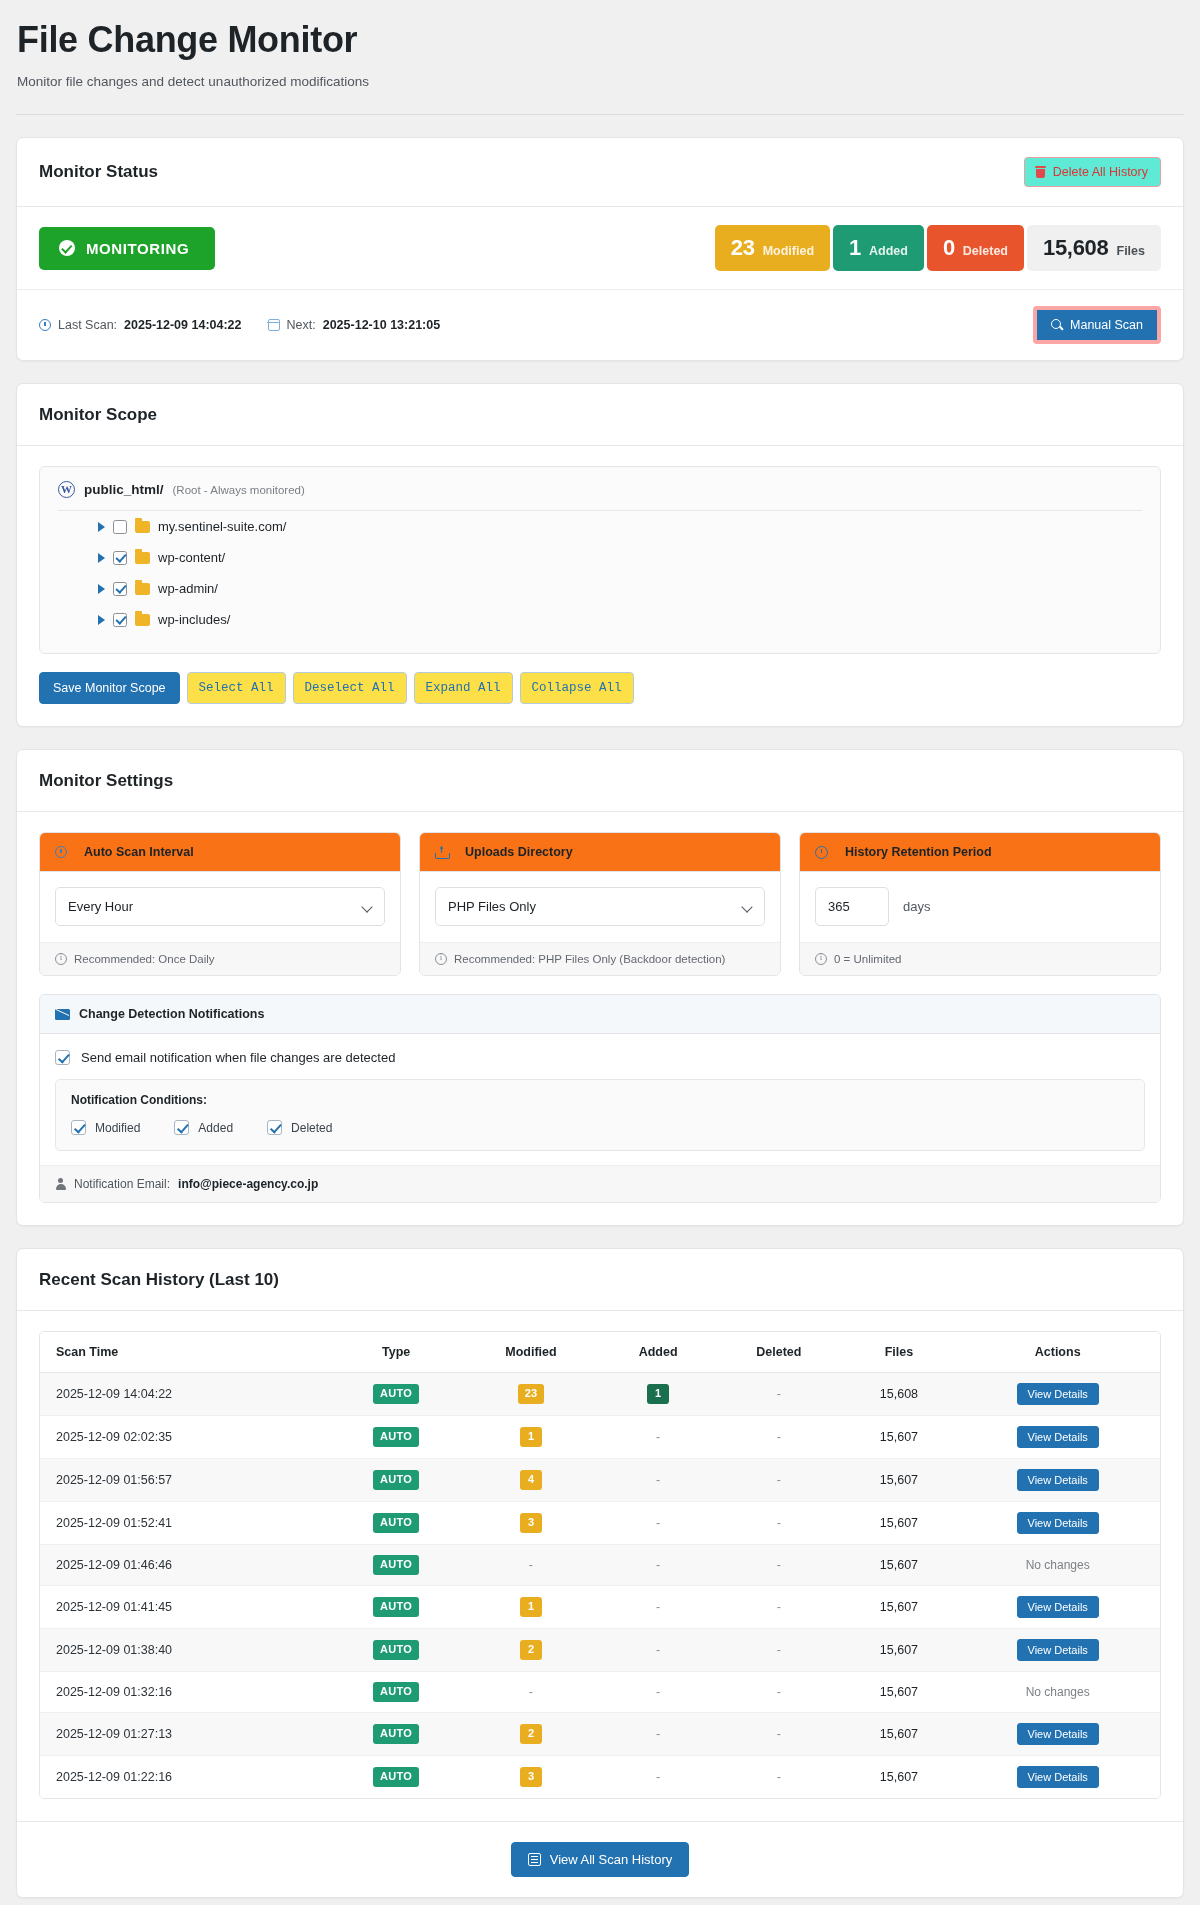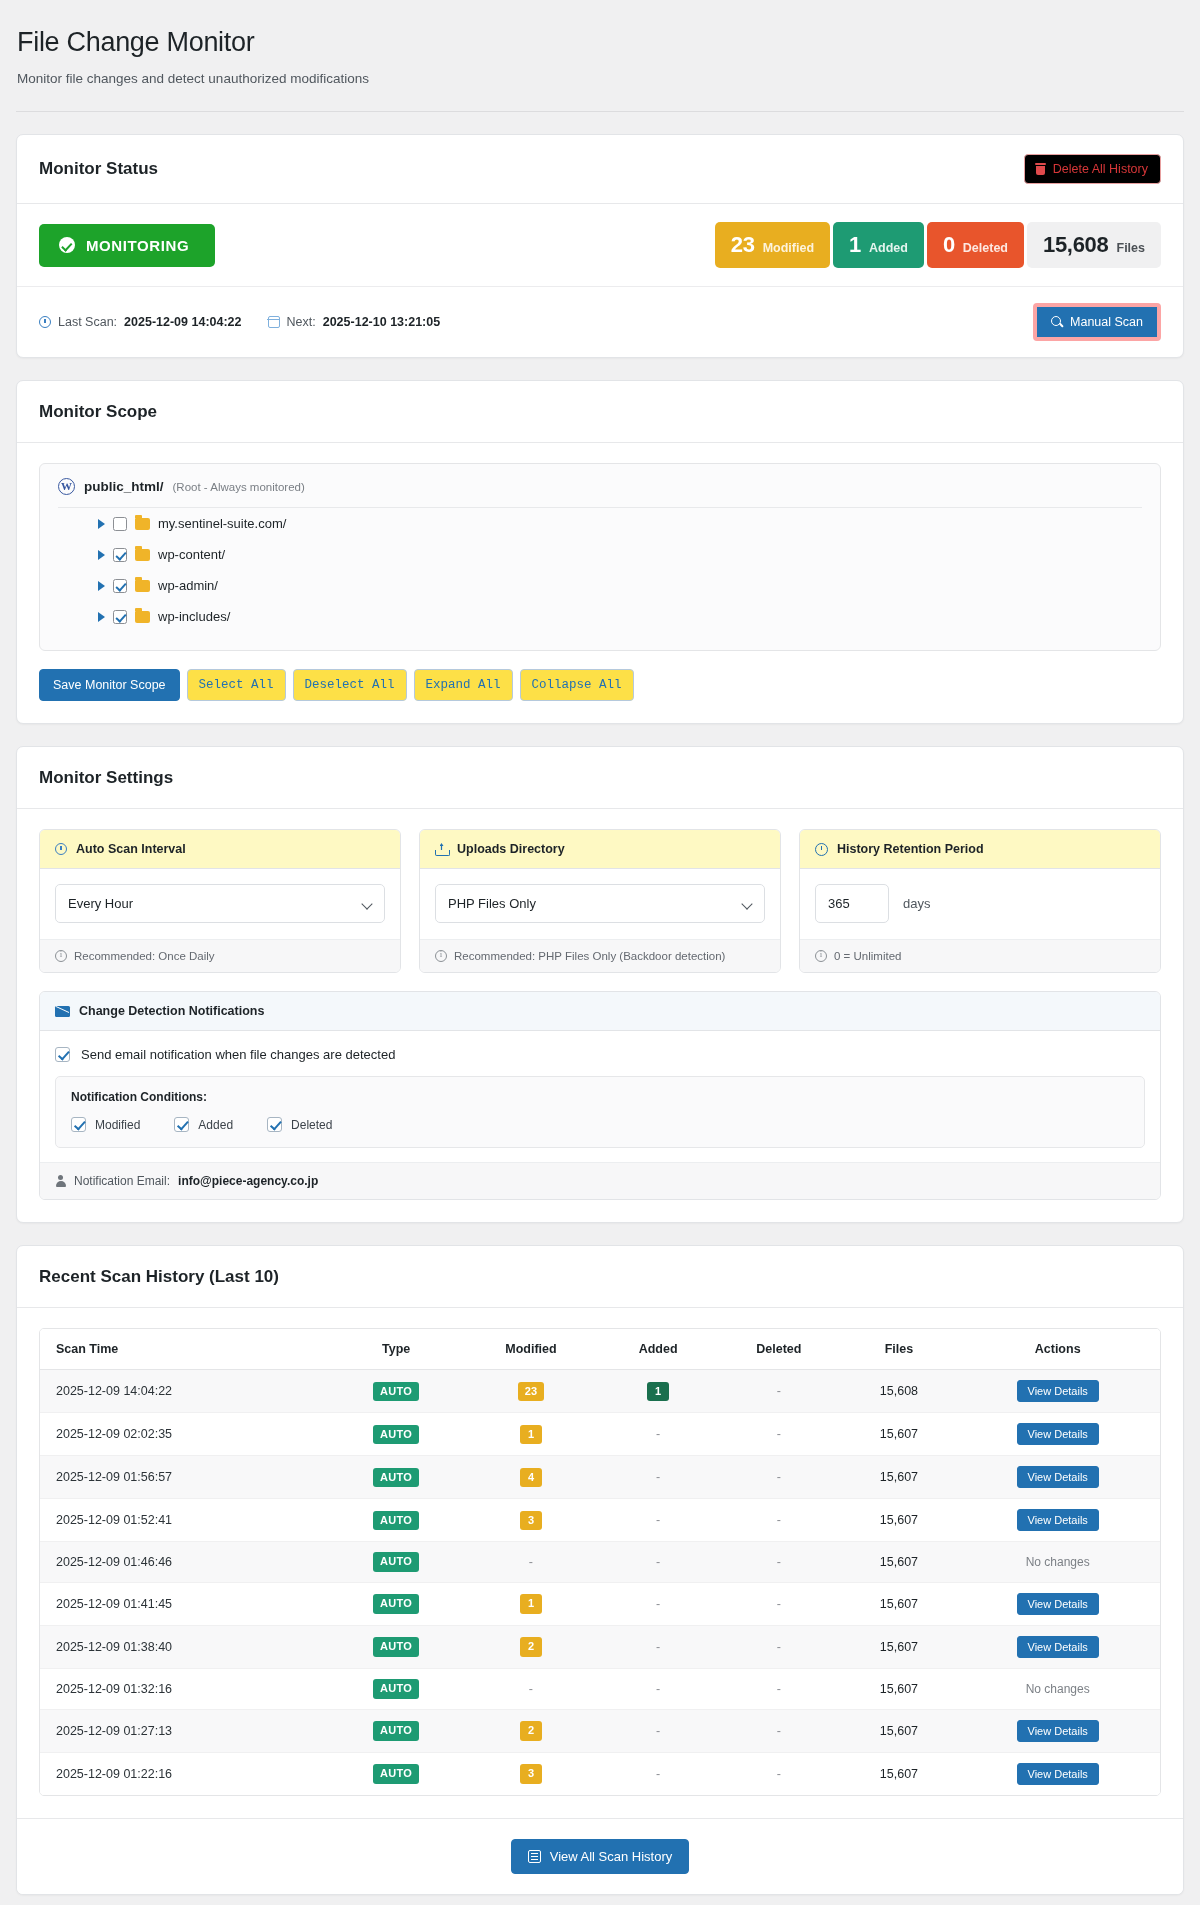--- a/index.html
+++ b/index.html
@@ -8,27 +8,26 @@
     background: #f0f0f1;
     font-family: "Liberation Sans", sans-serif;
     color: #1d2327;
     -webkit-font-smoothing: antialiased;
   }
   .page { width: 1200px; padding: 0 16px 30px 16px; }
 
   
   .page-head { padding: 18px 0 0 0; }
   .page-title {
-    font-size: 27px;
-    font-weight: normal;
+    font-size: 36px;
+    font-weight: bold;
     letter-spacing: -0.3px;
     color: #1d2327;
     line-height: 1.2;
     padding-left: 1px;
-    margin-top: 8px;
   }
   .page-sub {
     font-size: 13.5px;
     color: #50575e;
     margin-top: 13px;
     padding-left: 1px;
   }
   .head-rule { border-top: 1px solid #dcdcde; margin-top: 25px; }
 
   
@@ -47,21 +46,21 @@
     align-items: center;
     justify-content: space-between;
     min-height: 62px;
   }
   .card-title { font-size: 17px; font-weight: bold; color: #1d2327; }
   .card-body { padding: 20px 22px 22px 22px; }
 
   
   .btn-danger-outline {
     border: 1px solid #e8a0a0;
-    background: #000000;
+    background: #5eead4;
     color: #d63638;
     font-size: 12.5px;
     border-radius: 4px;
     padding: 7px 12px 7px 10px;
     display: inline-flex;
     align-items: center;
     gap: 7px;
     cursor: pointer;
     font-family: inherit;
   }
@@ -241,24 +240,24 @@
   
   .settings-grid { display: flex; gap: 18px; }
   .setting-card {
     flex: 1;
     border: 1px solid #e2e4e7;
     border-radius: 6px;
     overflow: hidden;
     background: #fff;
   }
   .setting-head {
-    background: #fef9c3;
+    background: #f97316;
     border-bottom: 1px solid #e2e4e7;
     padding: 12px 15px;
-    display: flex; align-items: center; gap: 9px;
+    display: flex; align-items: center; gap: 17px;
     font-size: 12.5px; font-weight: bold; color: #1d2327;
   }
   .setting-body { padding: 15px 15px 0 15px; }
   select.field, input.field {
     width: 100%;
     border: 1px solid #dcdfe3;
     border-radius: 5px;
     padding: 11px 12px;
     font-size: 13px;
     color: #1d2327;

